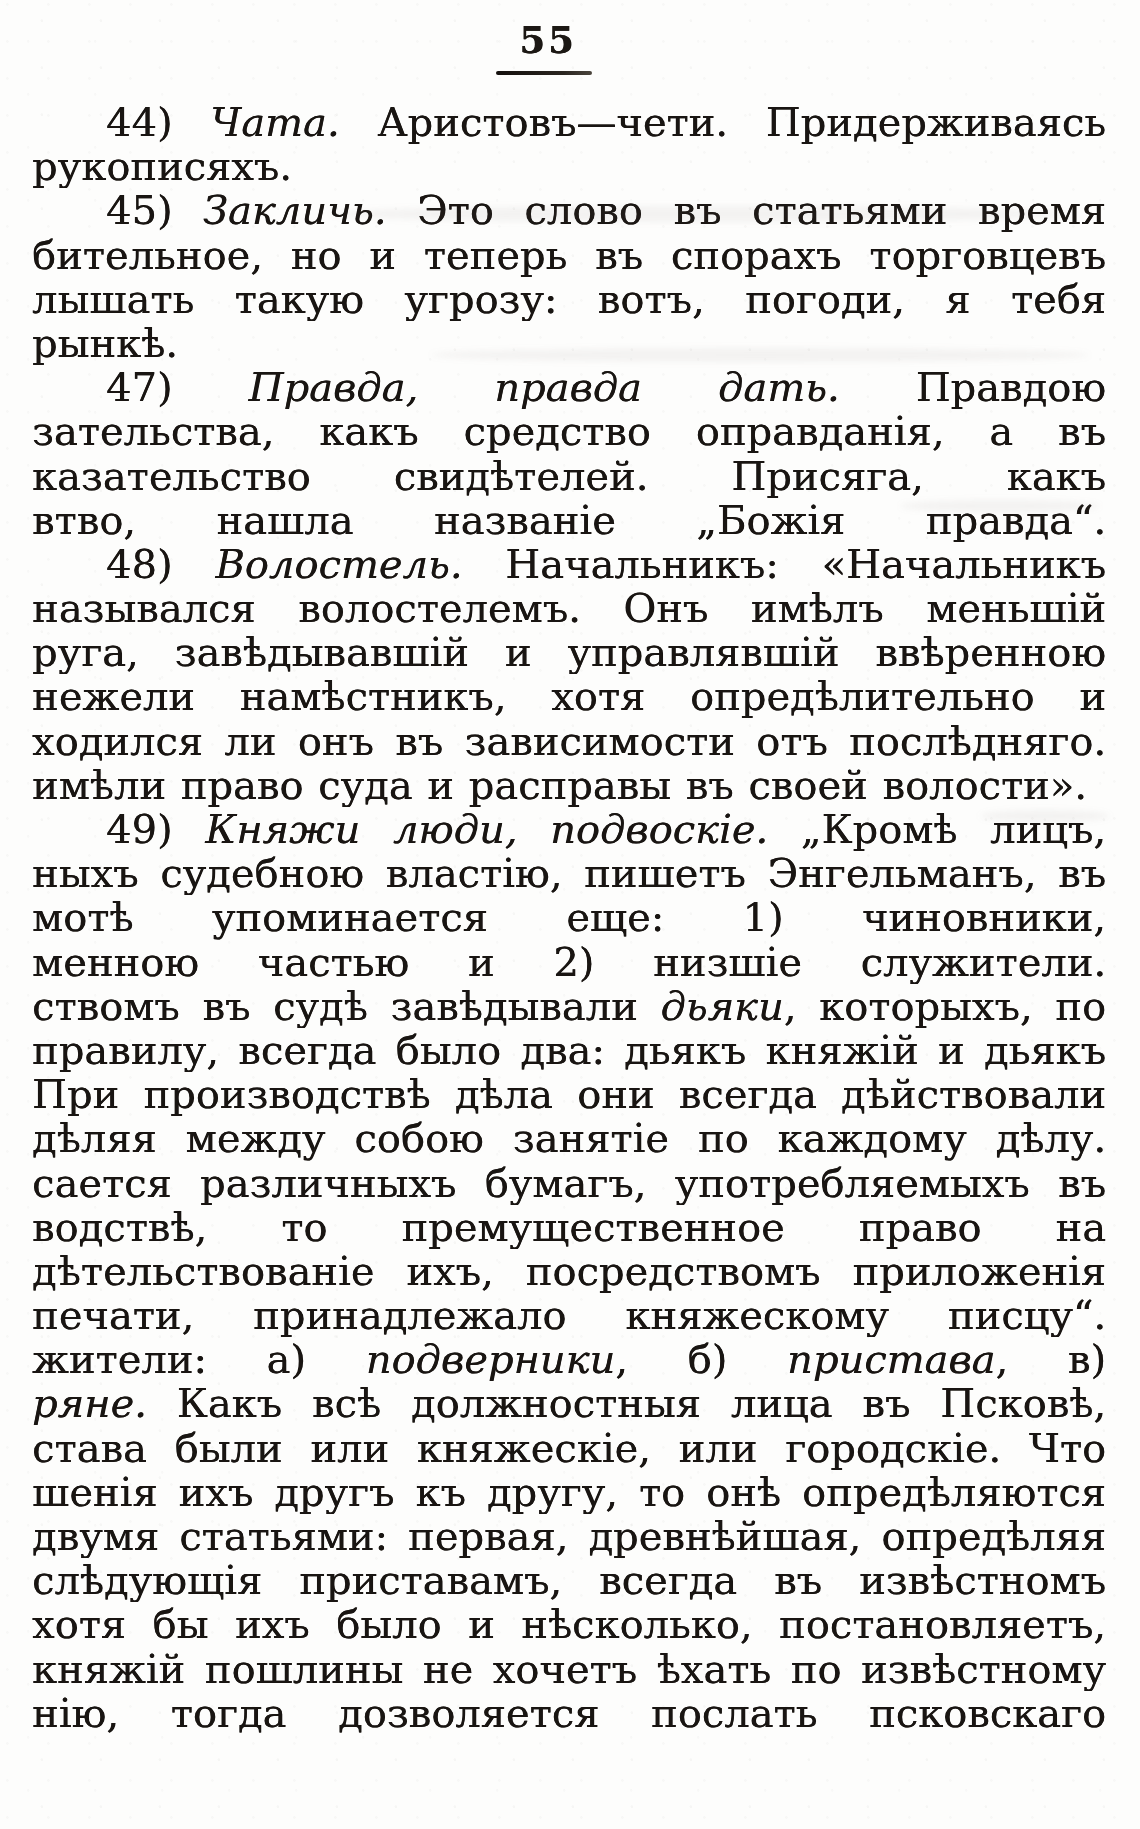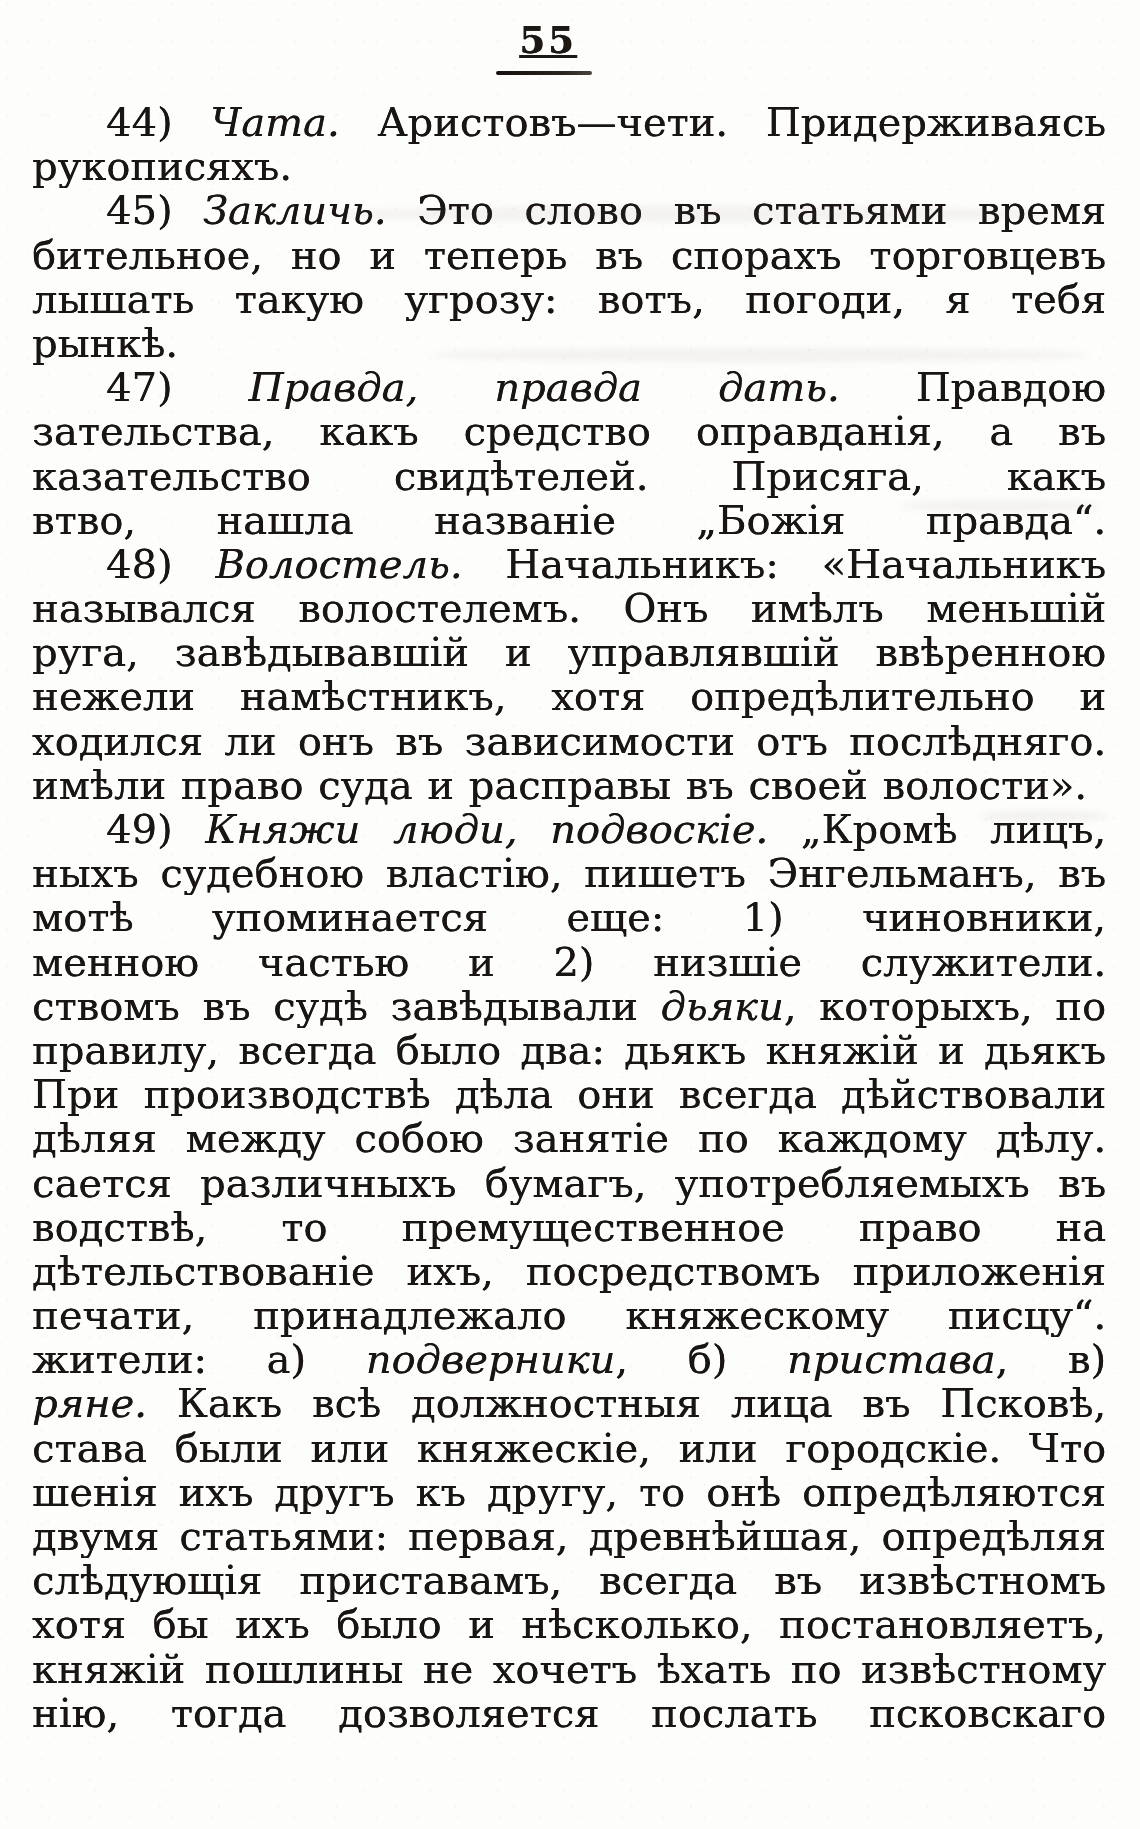--- a/index.html
+++ b/index.html
@@ -26,21 +26,20 @@
     text-align: center;
   }
   .page-number {
     display: inline-block;
     transform: translateX(-22px);
     font-size: 37px;
     font-weight: bold;
     letter-spacing: 3px;
     color: #1c1814;
     text-shadow: 0.4px 0 0 currentColor;
-    text-decoration: underline;
   }
   .header-rule {
     width: 96px; height: 4px;
     margin: 9px auto 0 auto;
     transform: translateX(-26px);
     background: linear-gradient(to right, #14100d 0%, #2a2520 70%, #4a443c 100%);
     border-radius: 2px;
   }
   .page-text {
     position: absolute;

